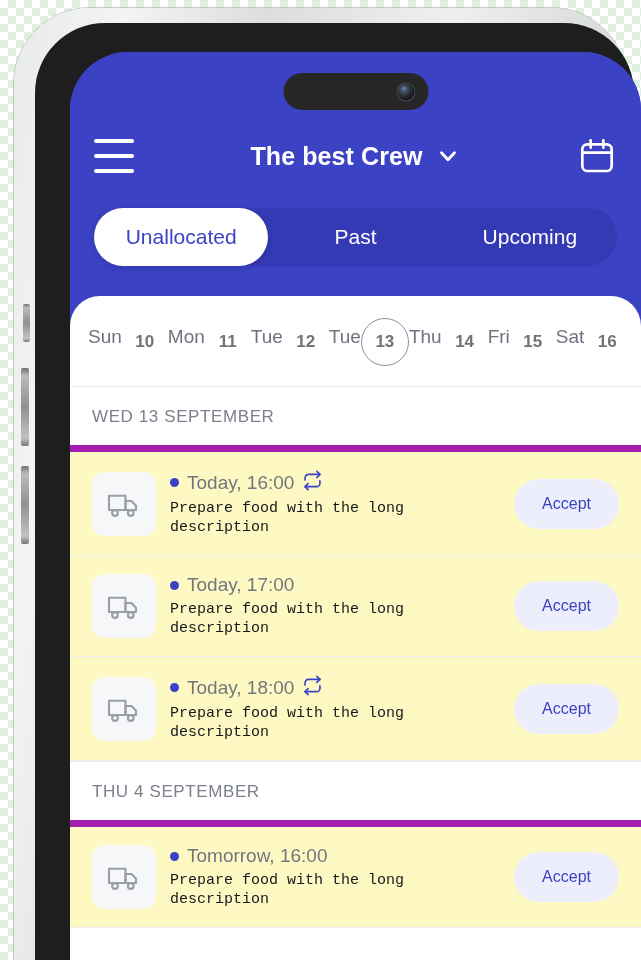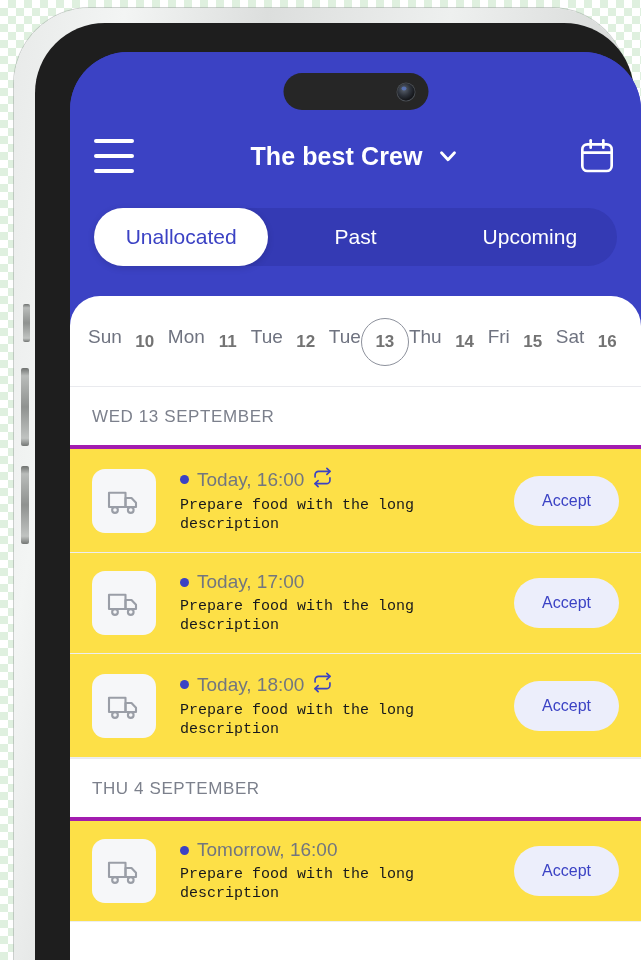--- a/index.html
+++ b/index.html
@@ -257,31 +257,31 @@
   #list {
     flex: 1 1 auto;
     overflow: hidden;
   }
   .section-header {
     padding: 20px 22px 18px 22px;
     font-size: 17px;
     letter-spacing: 0.6px;
     color: #7c808c;
     border-top: 1px solid #e9eaee;
-    border-bottom: 4px solid #a21caf;
+    border-bottom: 7px solid #a21caf;
     background: #ffffff;
   }
   .job-row {
     display: flex;
     align-items: center;
     padding: 18px 22px;
     border-bottom: 1px solid #eceef1;
-    background: #fde047;
-    cursor: pointer;
-    gap: 24px;
+    background: #fef9c3;
+    cursor: pointer;
+    gap: 14px;
   }
   .job-thumb {
     width: 64px;
     height: 64px;
     border-radius: 13px;
     background: #f6f7f9;
     display: flex;
     align-items: center;
     justify-content: center;
     flex: 0 0 auto;

